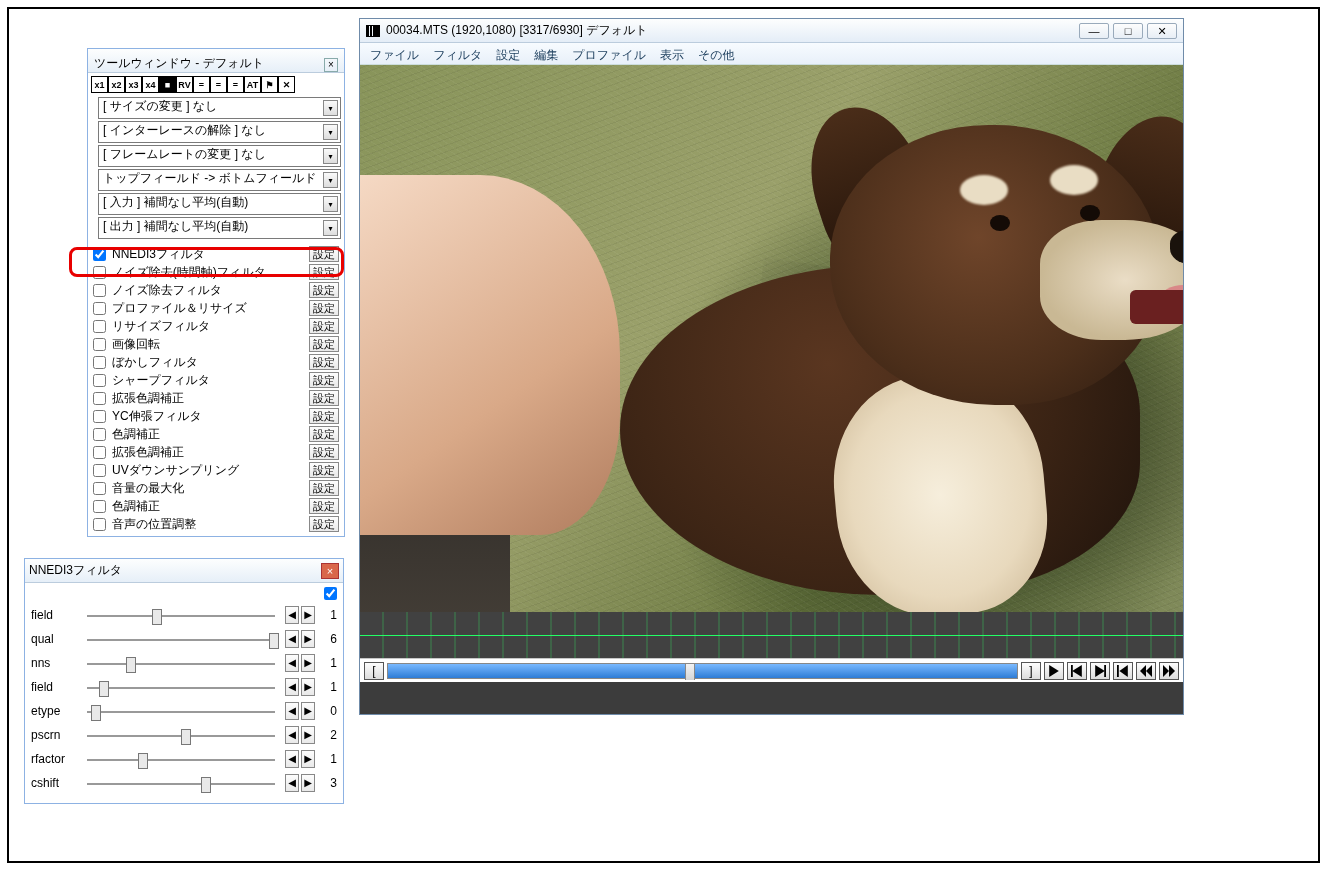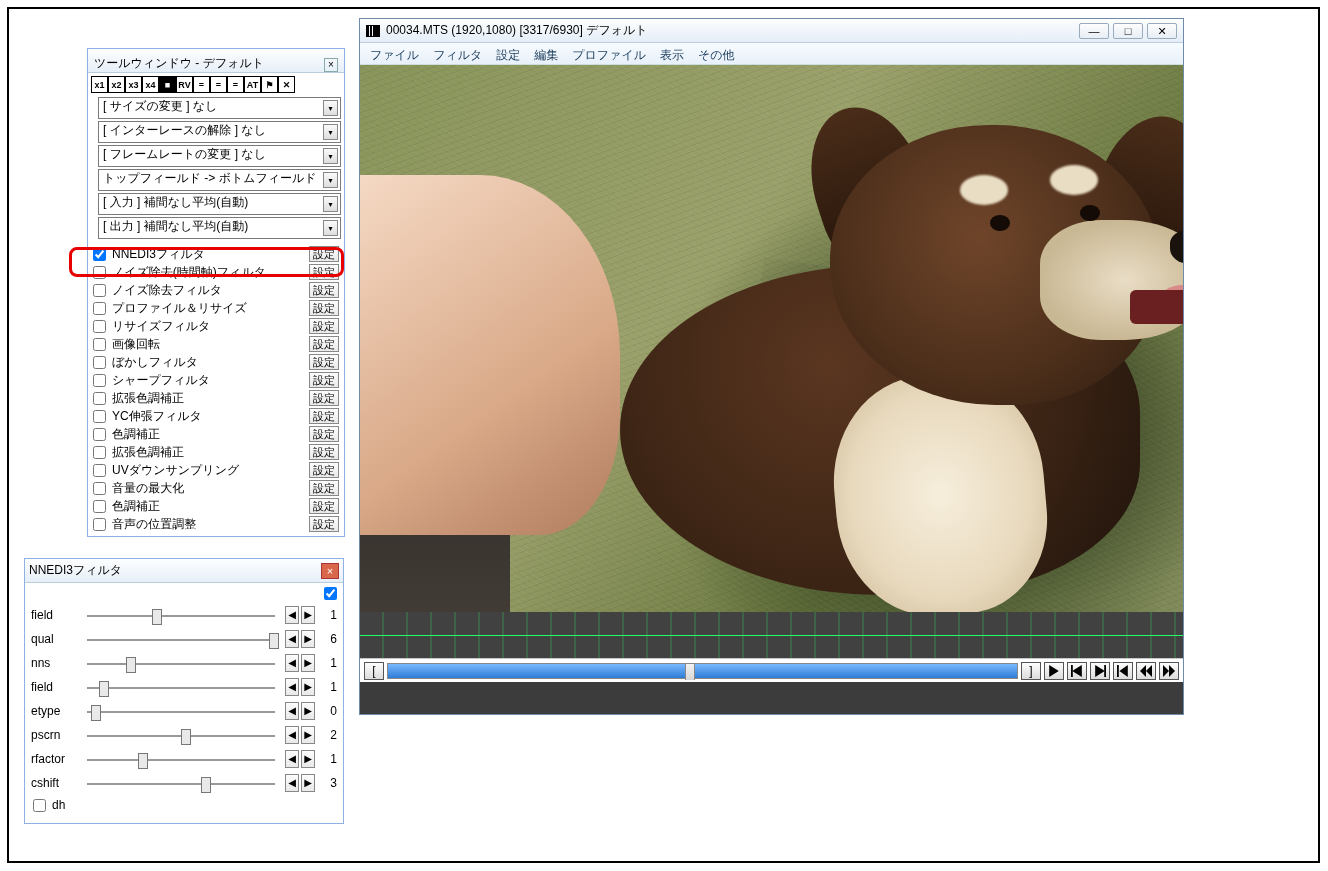--- a/index.html
+++ b/index.html
@@ -402,21 +402,17 @@
               <div class="thumb" style="left: 60%;"></div>
             </div>
             <div class="stepbtns">
               <span class="step">◀</span>
               <span class="step">▶</span>
             </div>
             <span class="sl-val">3</span>
           </div>
         </div>
     <div id="nnchecks">
-          <div class="chk-row">
-            <input type="checkbox" style="">
-            <span>dh</span>
-          </div>
         </div>
   </div>
 </div>
 
 </div>
 
 </body></html>

